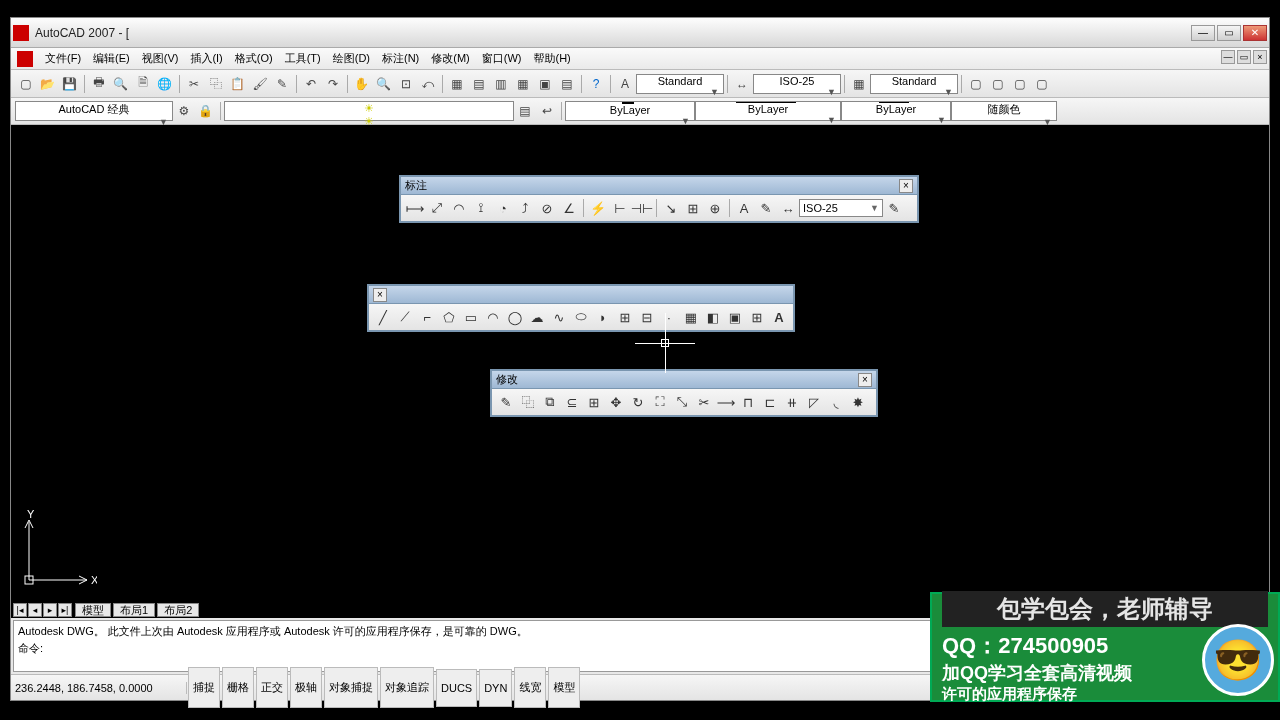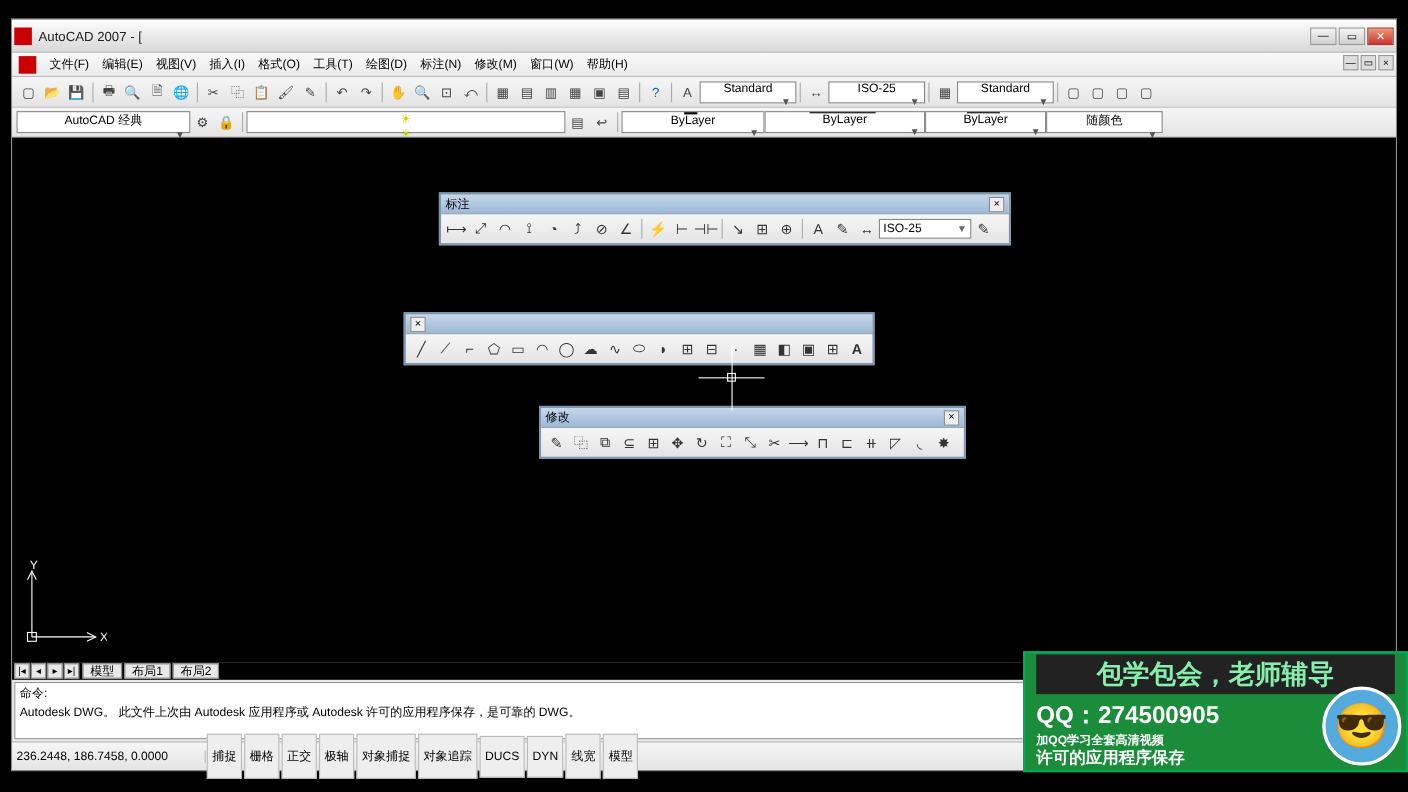--- a/index.html
+++ b/index.html
@@ -37,23 +37,23 @@
   .ft-combo { height:18px; width:84px; border:1px solid #888; background:#fff; display:flex;align-items:center;padding:0 3px; font-size:11px; }
   .ft-combo .arrow { margin-left:auto; font-size:9px; color:#666; }
   .tabs-row { height: 16px; background:#000; display:flex; align-items:center; color:#000; padding-left:2px; }
   .nav-btn { width:14px; height:14px; background:#e8e8e8; border:1px solid #888; display:flex;align-items:center;justify-content:center; font-size:9px; margin-right:1px; }
   .tab { background:#e8e8e8; border:1px solid #888; padding: 0 6px; height:14px; margin-left:2px; font-size:11px; display:flex;align-items:center; }
   .cmdwin { height: 52px; background:#fff; border:1px solid #999; margin:2px; overflow:hidden; font-family: SimSun, monospace; font-size:12px; padding:2px 4px; line-height:1.5; }
   .statusbar { height: 26px; background: linear-gradient(#f6f6f6,#e4e4e4); display:flex; align-items:center; border-top:1px solid #bbb; font-size:11px; }
   .coords { width: 176px; padding-left:4px; border-right:1px solid #bbb; }
   .st-btn { border:1px solid #bbb; padding:12px 4px; margin:0 1px; background:#eee; }
   .overlay-ad { position:absolute; right:0; bottom:18px; width:350px; height:110px; background:#1a8c3a; border:2px solid #0a5; color:#fff; font-weight:bold; display:flex; flex-direction:column; justify-content:center; padding:6px 10px; }
-  .overlay-ad .line1 { font-size:24px; background:#222; color:#86efac; padding:2px 4px; margin-bottom:4px; text-align:center;}
+  .overlay-ad .line1 { font-size:24px; background:#222; color:#e5e5e5; padding:2px 4px; margin-bottom:4px; text-align:center;}
   .overlay-ad .line2 { font-size:22px; color:#fff; }
-  .overlay-ad .line3 { font-size:11px; color:#fff; }
+  .overlay-ad .line3 { font-size:18px; color:#fff; }
   .overlay-ad .line4 { font-size:15px; color:#fff; }
   .overlay-ad .avatar { position:absolute; right:4px; bottom:4px; width:72px; height:72px; background:#5ad; border-radius:50%; border:3px solid #fff; display:flex;align-items:center;justify-content:center;font-size:40px; }
   .byLayerLine { display:inline-block; width:60px; border-top:1px solid #000; vertical-align:middle; margin-right:4px;}
   .swatch { width:12px; height:12px; border:1px solid #000; display:inline-block; margin-right:4px; }
 </style>
 </head>
 <body>
 
 <div class="window">
 
@@ -298,22 +298,22 @@
     <div class="nav-btn">|◂</div>
     <div class="nav-btn">◂</div>
     <div class="nav-btn">▸</div>
     <div class="nav-btn">▸|</div>
     <div class="tab">模型</div>
     <div class="tab">布局1</div>
     <div class="tab">布局2</div>
   </div>
 
   <div class="cmdwin">
+    <div>Autodesk DWG。  此文件上次由 Autodesk 应用程序或 Autodesk 许可的应用程序保存，是可靠的 DWG。</div>
     <div>命令:</div>
-    <div>Autodesk DWG。  此文件上次由 Autodesk 应用程序或 Autodesk 许可的应用程序保存，是可靠的 DWG。</div>
   </div>
 
   <div class="statusbar">
     <div class="coords">236.2448, 186.7458, 0.0000</div>
     <div class="st-btn">捕捉</div>
     <div class="st-btn">栅格</div>
     <div class="st-btn">正交</div>
     <div class="st-btn">极轴</div>
     <div class="st-btn">对象捕捉</div>
     <div class="st-btn">对象追踪</div>

